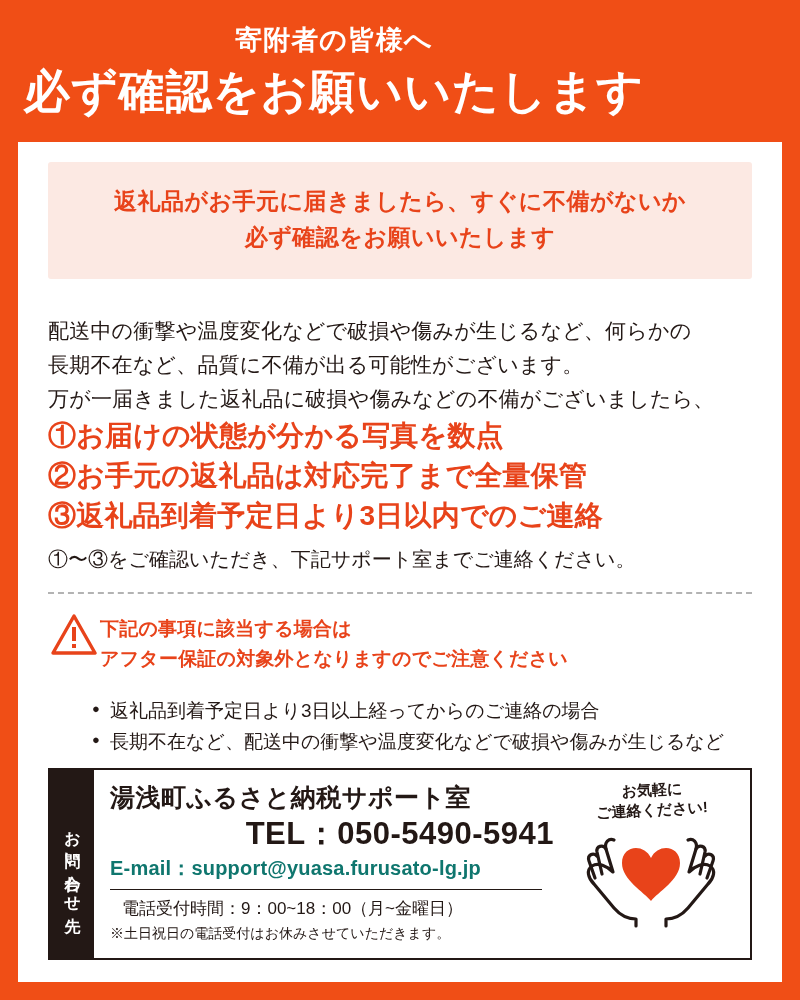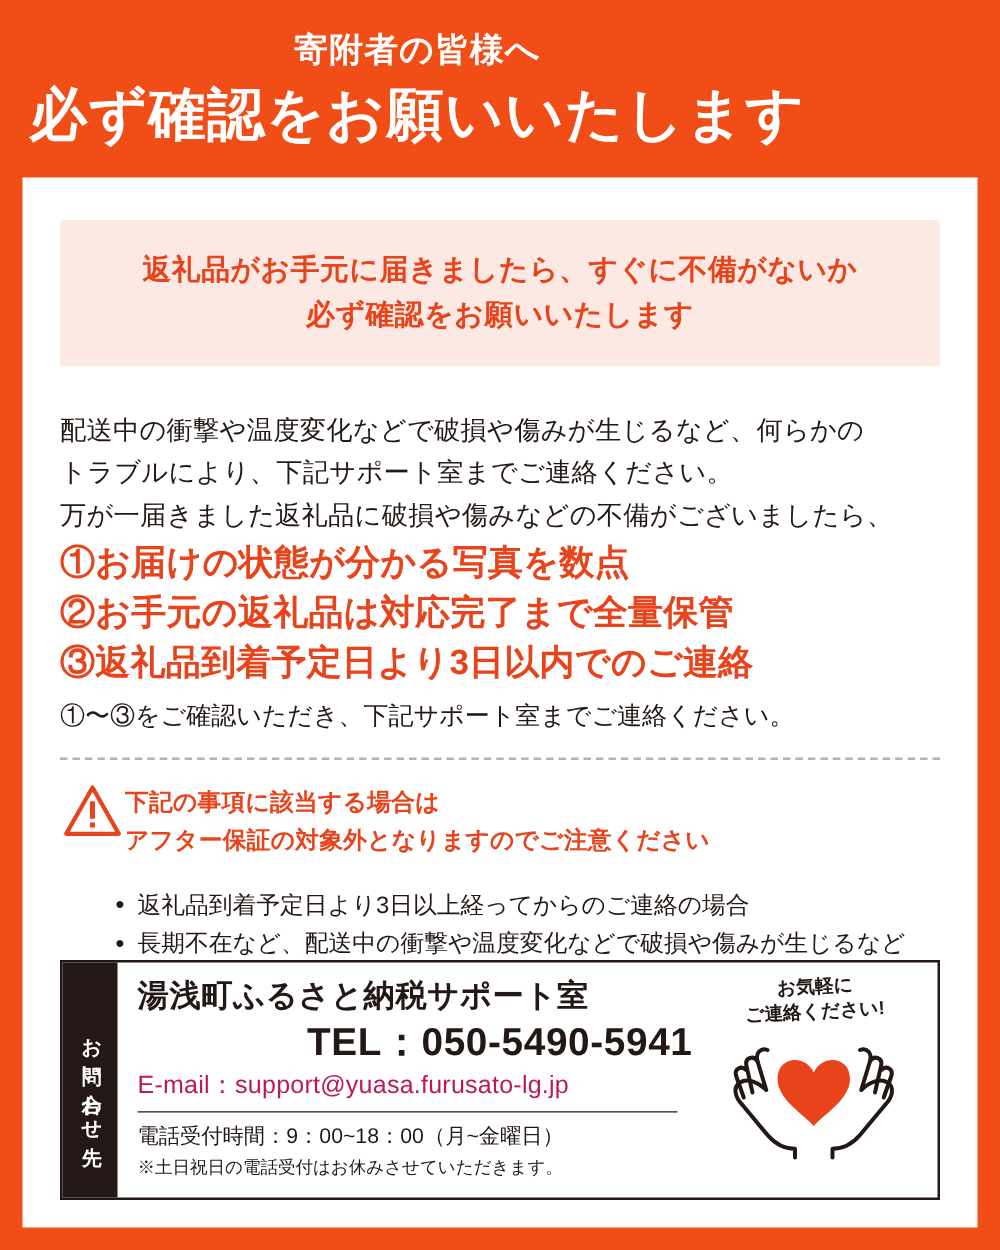--- a/index.html
+++ b/index.html
@@ -41,21 +41,21 @@
   }
   
   .body-card {
     position: absolute;
     top: 142px;
     left: 18px;
     width: 764px;
     height: 840px;
     background: #ffffff;
     box-sizing: border-box;
-    padding: 34px 30px 0 30px;
+    padding: 20px 30px 0 30px;
   }
   
   .notice {
     background: #fce9e3;
     border-radius: 3px;
     color: #e8431a;
     text-align: center;
     font-size: 23px;
     font-weight: bold;
     line-height: 1.55;
@@ -184,35 +184,37 @@
     font-size: 31px;
     font-weight: bold;
     color: #231815;
     letter-spacing: 0.5px;
     line-height: 1.22;
     margin-top: 2px;
     text-align: right;
   }
   .email {
     font-size: 20px;
-    color: #be185d;
+    color: #0f766e;
     line-height: 1.3;
     margin-top: 2px;
     letter-spacing: 0.2px;
+    font-weight: bold;
   }
   .hours-sep {
     border: none;
     border-top: 1px solid #231815;
     margin: 8px 12px 0 0;
   }
   .hours {
     font-size: 17px;
     color: #231815;
     margin-top: 7px;
     line-height: 1.4;
+    margin-left: 12px;
   }
   .hours-note {
     font-size: 14px;
     color: #231815;
     margin-top: 3px;
     line-height: 1.4;
   }
   .contact-art {
     width: 196px;
     flex: 0 0 196px;
@@ -249,21 +251,21 @@
 
   <div class="body-card">
 
     <div class="notice">
       <div>返礼品がお手元に届きましたら、すぐに不備がないか</div>
       <div>必ず確認をお願いいたします</div>
     </div>
 
     <div class="intro">
       <div>配送中の衝撃や温度変化などで破損や傷みが生じるなど、何らかの</div>
-      <div>トラブルにより、下記サポート室までご連絡ください。</div>
+      <div>長期不在など、品質に不備が出る可能性がございます。</div>
       <div>万が一届きました返礼品に破損や傷みなどの不備がございましたら、</div>
     </div>
 
     <div class="points">
       <div class="point">①お届けの状態が分かる写真を数点</div>
       <div class="point">②お手元の返礼品は対応完了まで全量保管</div>
       <div class="point">③返礼品到着予定日より3日以内でのご連絡</div>
     </div>
 
     <div class="closing">①〜③をご確認いただき、下記サポート室までご連絡ください。</div>

